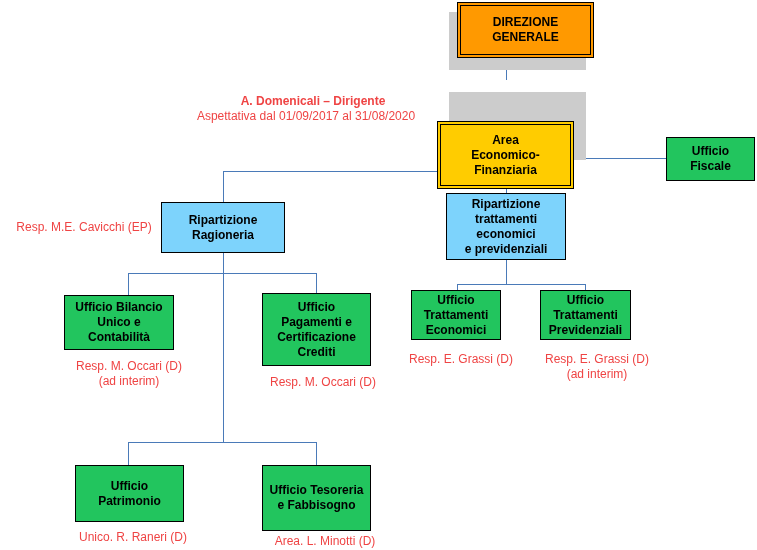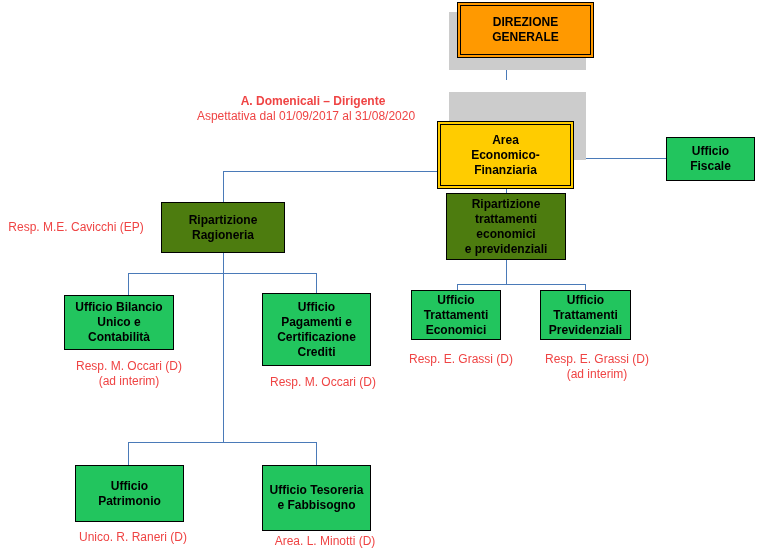--- a/index.html
+++ b/index.html
@@ -7,21 +7,21 @@
          font-family:"Liberation Sans", sans-serif; }
   .line { position:absolute; background:#4a7ab8; }
   .shadow { position:absolute; background:#cccccc; }
   .box { position:absolute; box-sizing:border-box; border:1px solid #000;
          display:flex; align-items:center; justify-content:center;
          text-align:center; font-weight:bold; font-size:12px; line-height:15px;
          color:#000; white-space:pre-line; }
   .box.double { border:4px double #000; }
   .orange { background:#ff9900; }
   .gold { background:#ffcc00; }
-  .yellow { background:#4d7c0f; }
+  .yellow { background:#7dd3fc; }
   .blue { background:#22c55e; }
   .label { position:absolute; font-size:12px; line-height:15px; color:#ef4444;
            text-align:center; white-space:pre-line; }
 </style>
 </head>
 <body>
 
 <div class="line" style="left:506px;top:58px;width:1px;height:22px;"></div>
 <div class="line" style="left:506px;top:148px;width:1px;height:45px;"></div>
 <div class="line" style="left:506px;top:158px;width:160px;height:1px;"></div>
@@ -68,21 +68,21 @@
 <div class="box blue" style="left:540px;top:290px;width:91px;height:50px;">Ufficio
 Trattamenti
 Previdenziali</div>
 <div class="box blue" style="left:75px;top:465px;width:109px;height:57px;">Ufficio
 Patrimonio</div>
 <div class="box blue" style="left:262px;top:465px;width:109px;height:66px;">Ufficio Tesoreria
 e Fabbisogno</div>
 
 <div class="label" style="left:200px;top:94px;width:226px;font-weight:bold;">A. Domenicali – Dirigente</div>
 <div class="label" style="left:183px;top:109px;width:246px;">Aspettativa dal 01/09/2017 al 31/08/2020</div>
-<div class="label" style="left:0px;top:220px;width:152px;">Resp. M.E. Cavicchi (EP)</div>
+<div class="label" style="left:8px;top:220px;width:152px;">Resp. M.E. Cavicchi (EP)</div>
 <div class="label" style="left:64px;top:359px;width:130px;">Resp. M. Occari (D)
 (ad interim)</div>
 <div class="label" style="left:258px;top:375px;width:130px;">Resp. M. Occari (D)</div>
 <div class="label" style="left:396px;top:352px;width:130px;">Resp. E. Grassi (D)</div>
 <div class="label" style="left:532px;top:352px;width:130px;">Resp. E. Grassi (D)
 (ad interim)</div>
 <div class="label" style="left:68px;top:530px;width:130px;">Unico. R. Raneri (D)</div>
 <div class="label" style="left:260px;top:534px;width:130px;">Area. L. Minotti (D)</div>
 
 </body></html>

